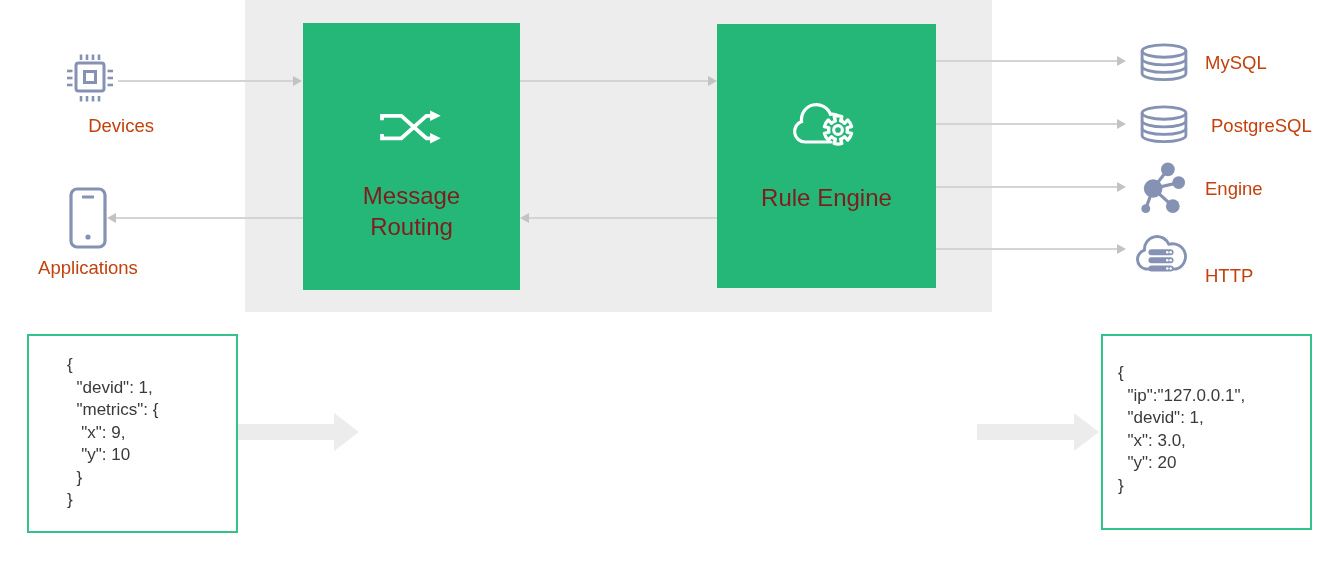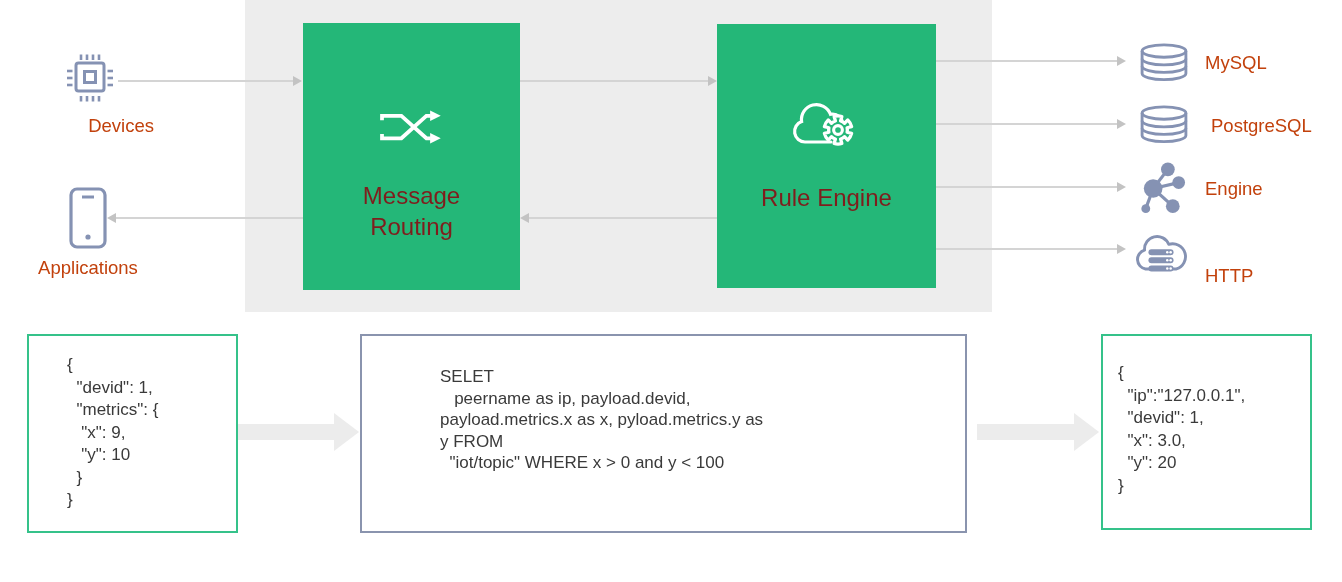--- a/index.html
+++ b/index.html
@@ -181,27 +181,20 @@
   <div class="abs code-box green-border json-in">
     <pre class="code">{
   "devid": 1,
   "metrics": {
    "x": 9,
    "y": 10
   }
 }</pre>
   </div>
 
-  <div class="abs code-box slate-border sql-box">
-    <pre class="code">SELET
-   peername as ip, payload.devid,
-payload.metrics.x as x, pyload.metrics.y as
-y FROM
-  "iot/topic" WHERE x &gt; 0 and y &lt; 100</pre>
-  </div>
 
   <div class="abs code-box green-border json-out">
     <pre class="code">{
   "ip":"127.0.0.1",
   "devid": 1,
   "x": 3.0,
   "y": 20
 }</pre>
   </div>
 

